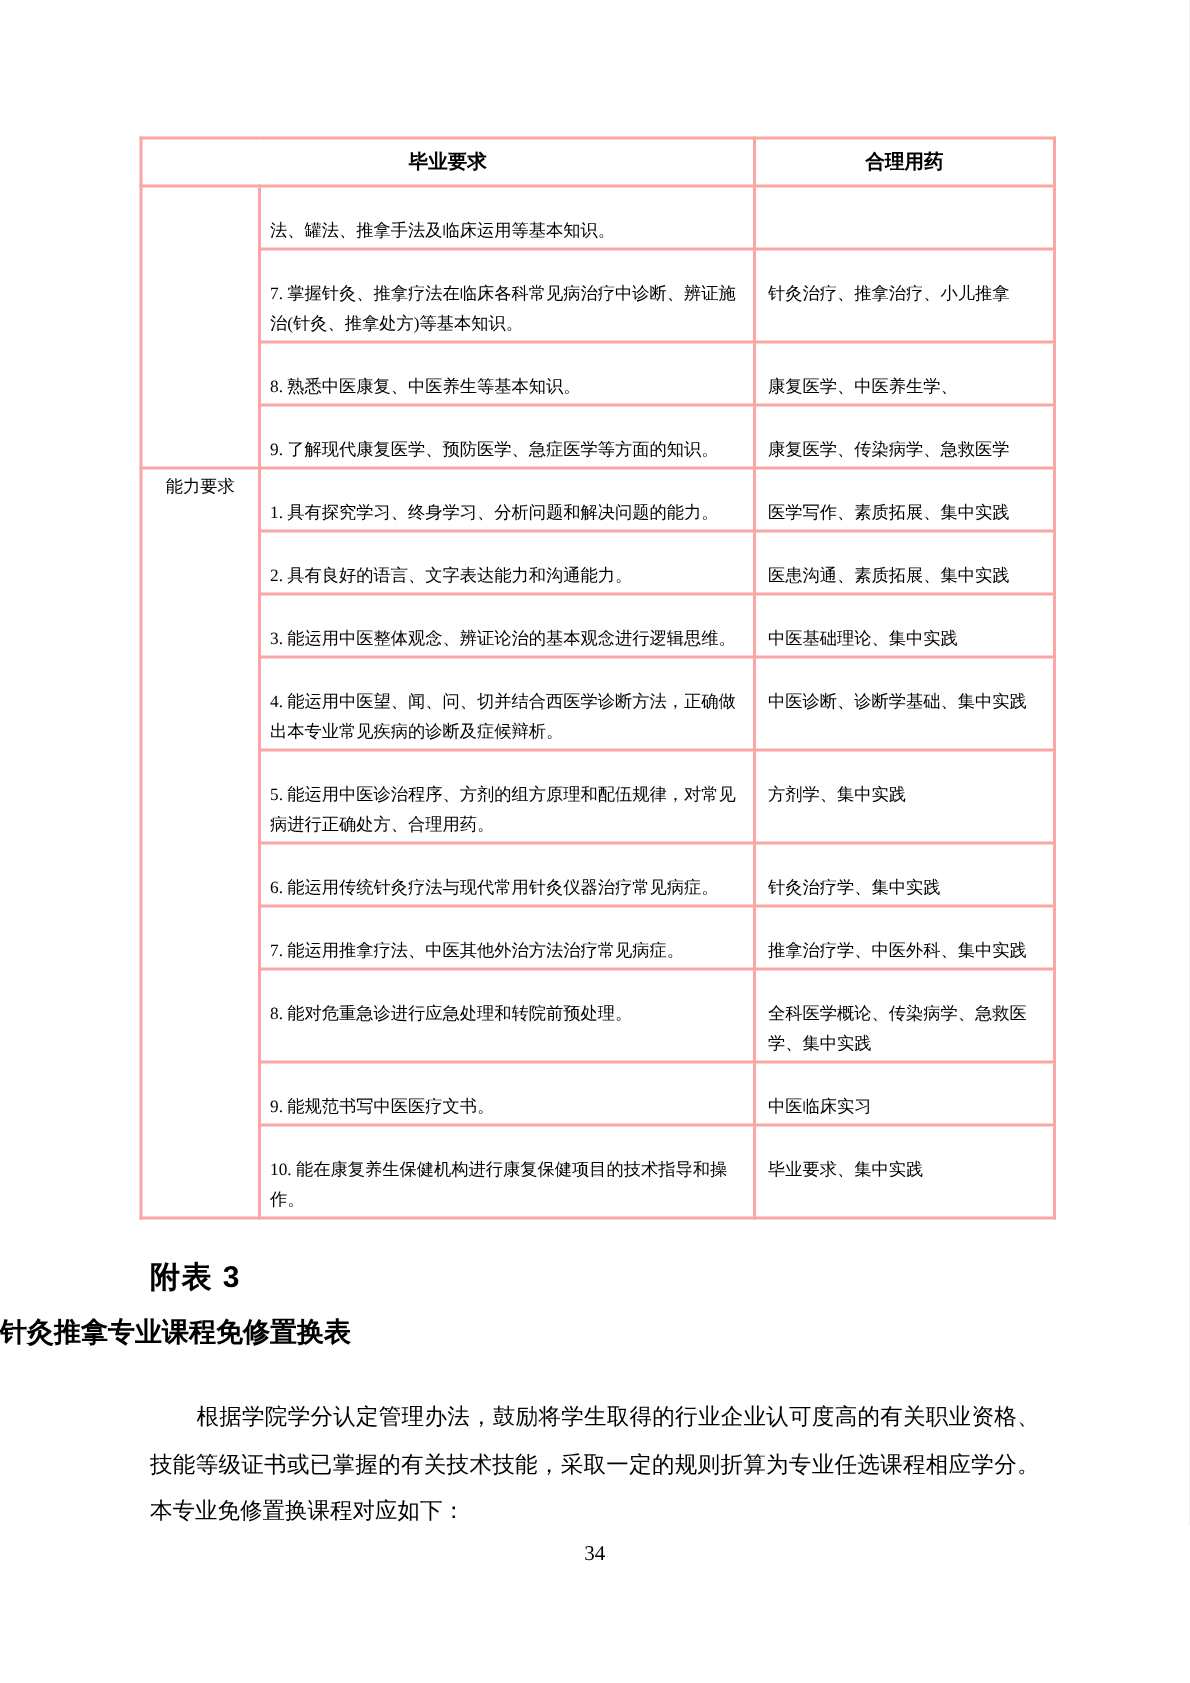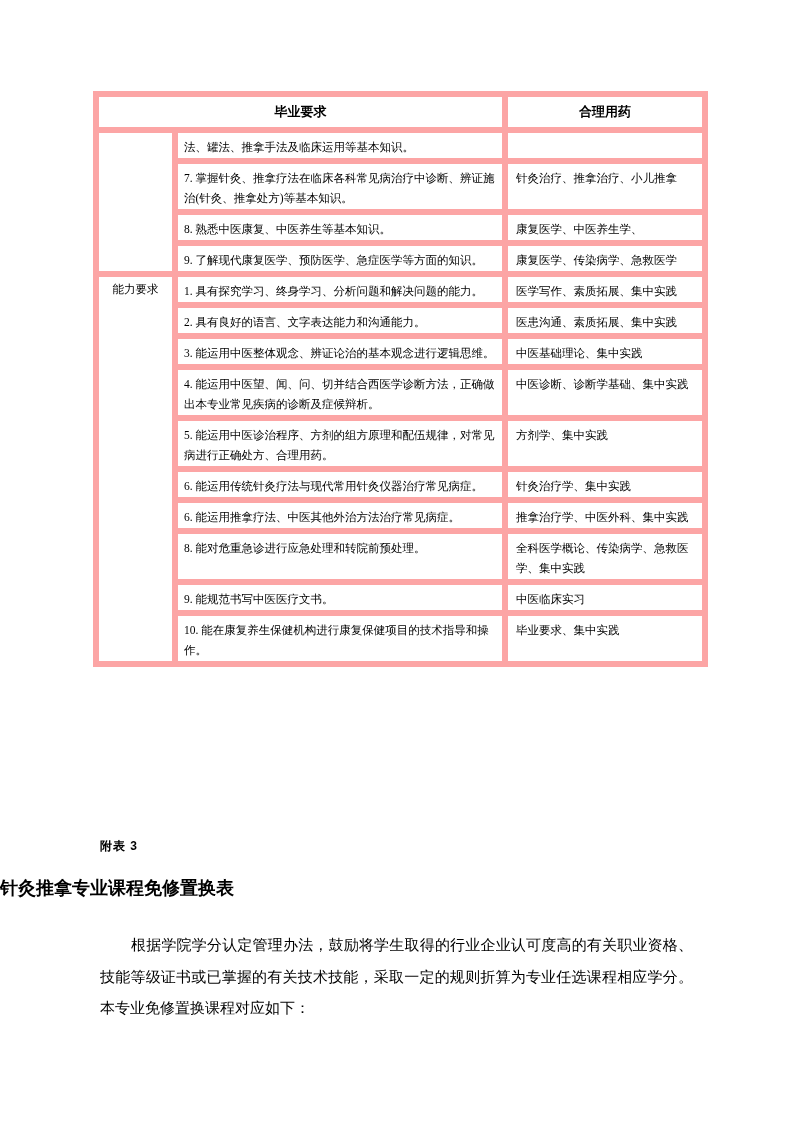--- a/index.html
+++ b/index.html
@@ -18,54 +18,54 @@
   table.doc-table {
     position: absolute;
     left: 93px;
     top: 91px;
     width: 611px;
     border-collapse: collapse;
     table-layout: fixed;
     border: 1.5px solid #000000;
   }
   .doc-table th, .doc-table td {
-    border: 6px solid #fca5a5;
+    border: 2px solid #fca5a5;
     font-family: "Liberation Serif", "DejaVu Serif", serif;
   }
   .doc-table th.gr-header {
     font-size: 13px;
     font-weight: bold;
     height: 30px;
     text-align: center;
     vertical-align: middle;
     padding: 0;
   }
   .doc-table td {
     font-size: 11.5px;
     line-height: 20px;
     vertical-align: top;
-    padding: 4px 4px 1px 6px;
+    padding: 19px 4px 1px 6px;
     word-break: break-all;
   }
   .doc-table td.label-cell {
     text-align: center;
     padding: 2px 2px 1px 2px;
     margin-top: 29px;
   }
   .doc-table td.path-cell {
     padding-left: 8px;
   }
 
   
   .appendix-label {
     position: absolute;
     left: 100px;
     top: 838px;
     font-family: "Liberation Sans", "DejaVu Sans", sans-serif;
-    font-size: 12px;
+    font-size: 20px;
     font-weight: bold;
     letter-spacing: 1px;
   }
   .appendix-title {
     position: absolute;
     left: 0;
     top: 876px;
     width: 793px;
     margin: 0;
     font-family: "Liberation Sans", "DejaVu Sans", sans-serif;
@@ -148,21 +148,21 @@
         </tr>
         <tr>
           <td class="req-cell">5. 能运用中医诊治程序、方剂的组方原理和配伍规律，对常见病进行正确处方、合理用药。</td>
           <td class="path-cell">方剂学、集中实践</td>
         </tr>
         <tr>
           <td class="req-cell">6. 能运用传统针灸疗法与现代常用针灸仪器治疗常见病症。</td>
           <td class="path-cell">针灸治疗学、集中实践</td>
         </tr>
         <tr>
-          <td class="req-cell">6. 能运用推拿疗法、中医其他外治方法治疗常见病症。</td>
+          <td class="req-cell">7. 能运用推拿疗法、中医其他外治方法治疗常见病症。</td>
           <td class="path-cell">推拿治疗学、中医外科、集中实践</td>
         </tr>
         <tr>
           <td class="req-cell">8. 能对危重急诊进行应急处理和转院前预处理。</td>
           <td class="path-cell">全科医学概论、传染病学、急救医学、集中实践</td>
         </tr>
         <tr>
           <td class="req-cell">9. 能规范书写中医医疗文书。</td>
           <td class="path-cell">中医临床实习</td>
         </tr>
@@ -172,14 +172,15 @@
         </tr>
       </tbody>
   </table>
 
   <div class="appendix-label">附表 3</div>
 
   <h1 class="appendix-title">针灸推拿专业课程免修置换表</h1>
 
   <p class="appendix-paragraph">根据学院学分认定管理办法，鼓励将学生取得的行业企业认可度高的有关职业资格、技能等级证书或已掌握的有关技术技能，采取一定的规则折算为专业任选课程相应学分。本专业免修置换课程对应如下：</p>
 
+  <div class="page-number">34</div>
 
 </div>
 
 </body></html>

